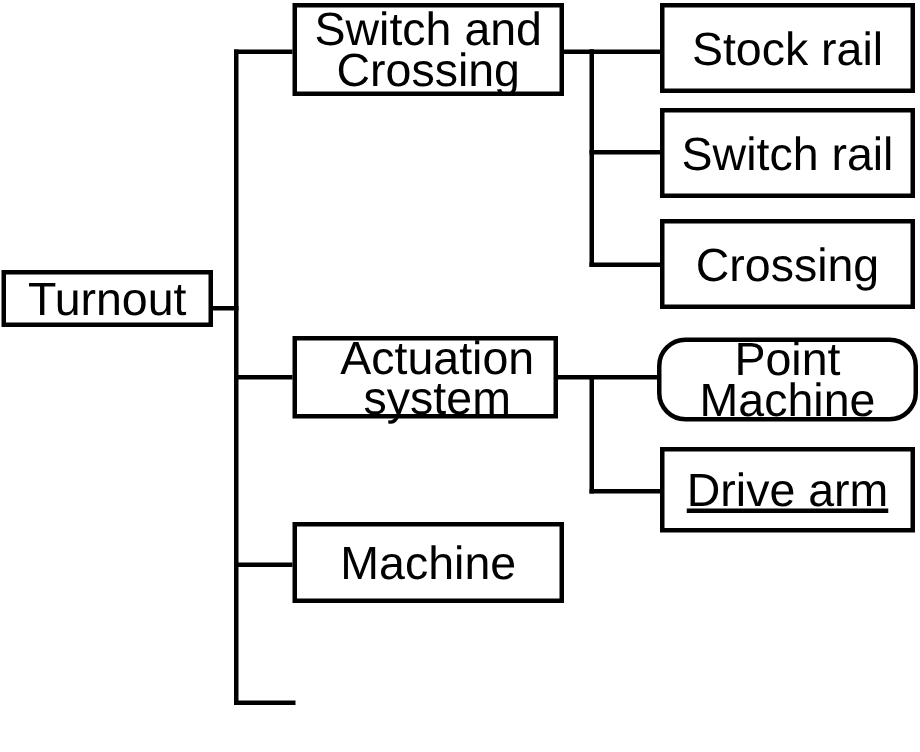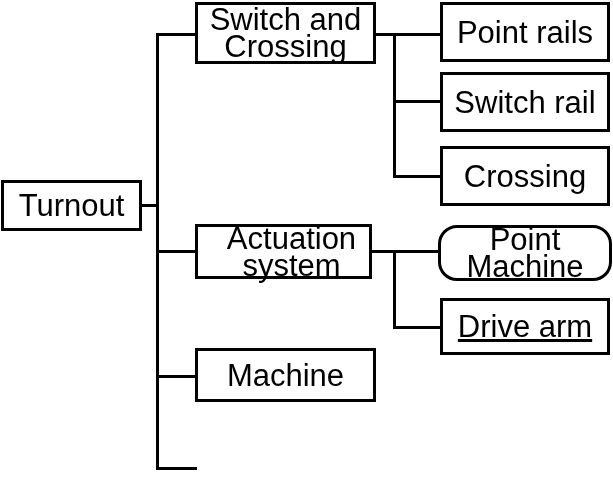--- a/index.html
+++ b/index.html
@@ -41,21 +41,21 @@
   }
   .edge {
     position: absolute;
     background: #000000;
     z-index: 1;
   }
   .edge-h { height: 3px; }
   .edge-v { width: 3px; }
 
   
-  #node-turnout        { left: 1px;   top: 180px; width: 141px; height: 51px; }
+  #node-turnout        { left: 1px;   top: 180px; width: 141px; height: 38px; }
   #node-switch-crossing{ left: 195px; top: 2px;   width: 181px; height: 62px; }
   #node-actuation      { left: 195px; top: 224px; width: 177px; height: 55px; padding-left: 16px; }
   #node-locking        { left: 195px; top: 348px; width: 181px; height: 54px; }
   #node-detector       { left: 195px; top: 441px; width: 181px; height: 55px; }
   #node-stock-rails    { left: 440px; top: 2px;   width: 170px; height: 60px; }
   #node-switch-rail    { left: 440px; top: 72px;  width: 170px; height: 60px; }
   #node-crossing       { left: 440px; top: 146px; width: 170px; height: 60px; }
   #node-point-machine  { left: 438px; top: 225px; width: 174px; height: 56px; border-radius: 19px; }
   #node-drive-arm      { left: 440px; top: 298px; width: 170px; height: 57px; text-decoration: underline; }
 
@@ -116,21 +116,21 @@
     <span class="node-label">Actuation
 system</span>
   </div>
 
   <div class="node" id="node-locking">
     <span class="node-label">Machine</span>
   </div>
 
 
   <div class="node" id="node-stock-rails">
-    <span class="node-label">Point rails</span>
+    <span class="node-label">Stock rail</span>
   </div>
 
   <div class="node" id="node-switch-rail">
     <span class="node-label">Switch rail</span>
   </div>
 
   <div class="node" id="node-crossing">
     <span class="node-label">Crossing</span>
   </div>
 

